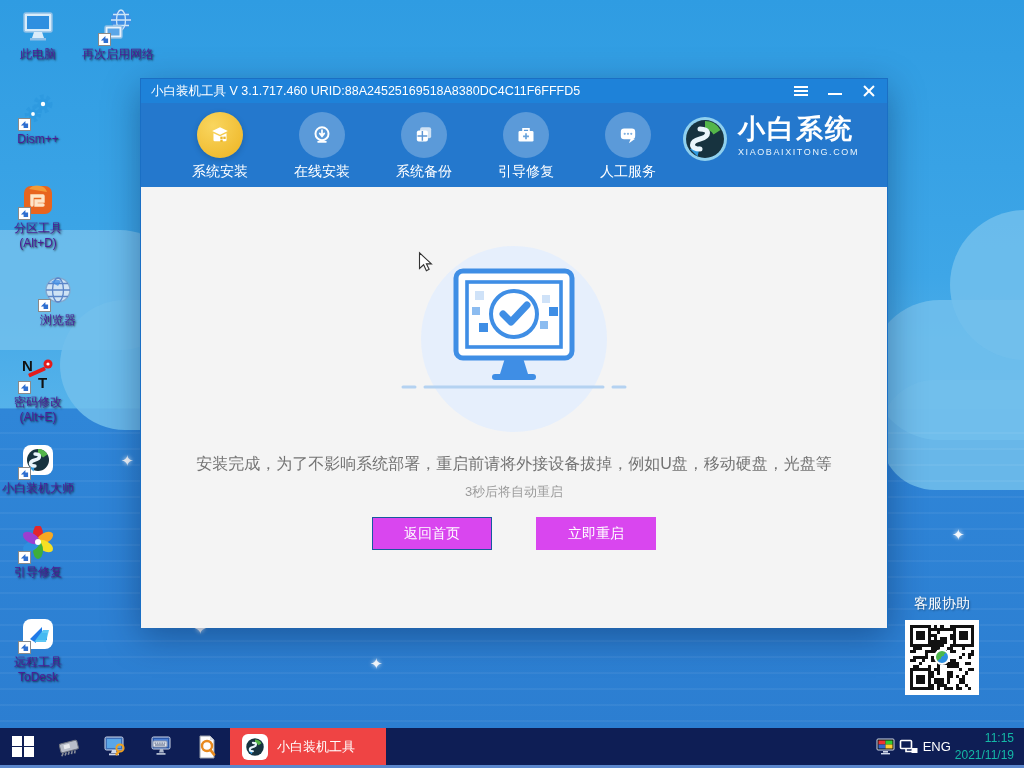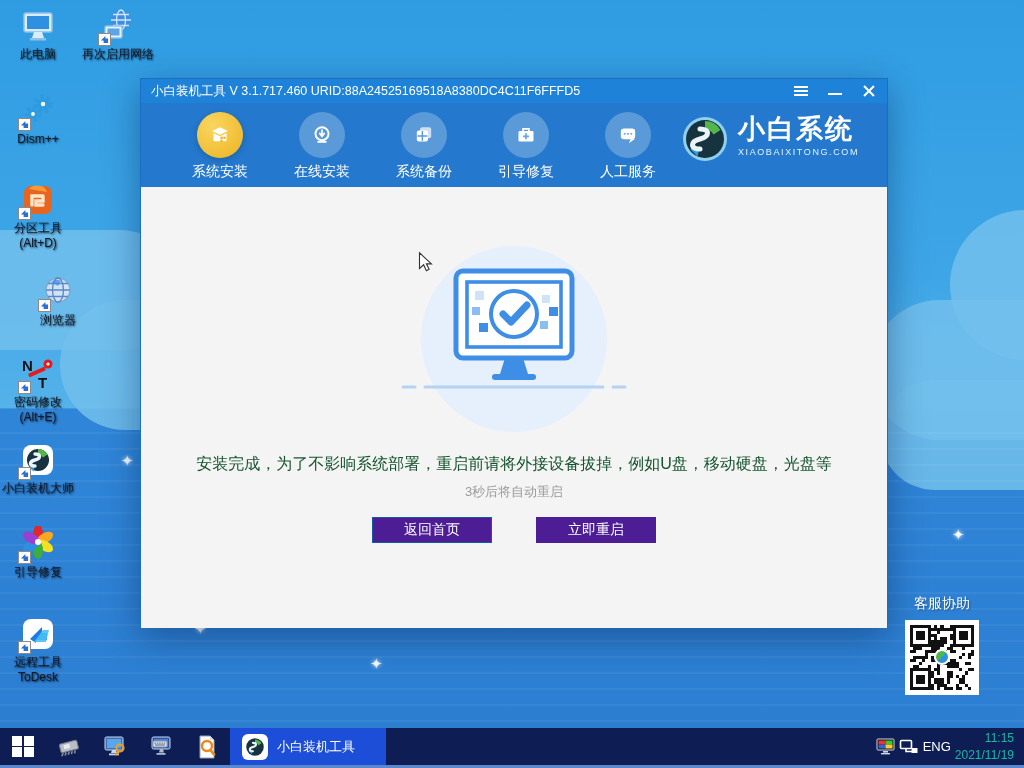--- a/index.html
+++ b/index.html
@@ -11,21 +11,21 @@
     background:linear-gradient(180deg,#2f9ce2 0%,#3ea6e7 38%,#55b2ea 56%,#2f86d8 56.2%,#2c7ed1 100%); }
   .cloud { position:absolute; background:#72c0ec; border-radius:50%; opacity:.85; }
   .sea-streaks { position:absolute; left:0; right:0; top:432px; height:296px;
     background:repeating-linear-gradient(180deg, rgba(255,255,255,.05) 0 2px, transparent 2px 16px); }
   .sparkle { position:absolute; color:rgba(255,255,255,.9); font-size:15px; text-shadow:0 0 4px rgba(255,255,255,.9); }
 
   
   .desk { position:absolute; width:76px; display:flex; flex-direction:column; align-items:center; cursor:pointer; }
   .desk .ic { position:relative; width:36px; height:36px; display:flex; align-items:center; justify-content:center; }
   .desk .sc { position:absolute; left:-2px; bottom:-2px; width:13px; height:13px; background:#fff; border:1px solid #8a8a8a; display:flex; align-items:center; justify-content:center; }
-  .desk-label { margin-top:3px; font-size:12px; color:#0f172a; text-align:center; line-height:1.25;
+  .desk-label { margin-top:3px; font-size:12px; color:#4c1d95; text-align:center; line-height:1.25;
     text-shadow:1px 1px 2px rgba(0,0,0,.75); white-space:pre-line; }
 
   
   .win { position:absolute; left:140px; top:78px; width:748px; height:549px;
     border:1px solid #1a6fc4; box-shadow:0 10px 34px rgba(0,25,70,.4); background:#f4f4f4; }
   .titlebar { height:24px; background:#1e82d9; display:flex; align-items:center; padding:0 10px; }
   .titlebar .t { color:#fff; font-size:12.5px; }
   .winbtns { margin-left:auto; display:flex; gap:18px; align-items:center; }
   .wbtn { width:16px; height:14px; position:relative; cursor:pointer; }
   .wbtn .bar { position:absolute; left:1px; right:1px; height:2px; background:#fff; }
@@ -39,24 +39,24 @@
     display:flex; align-items:center; justify-content:center; }
   .nav-item.active .nav-circle { background:radial-gradient(circle at 35% 30%, #f9d65f, #edb321); box-shadow:0 2px 6px rgba(0,0,0,.18); }
   .nav-label { margin-top:5px; font-size:14px; color:#fff; }
 
   .brand { margin-left:auto; display:flex; align-items:flex-start; gap:9px; padding-top:12px; padding-right:4px; }
   .brand-text .bn { color:#fff; font-size:27px; font-weight:bold; letter-spacing:2px; line-height:1.1; }
   .brand-text .bd { color:#e8f4fc; font-size:9px; letter-spacing:1.6px; margin-top:2px; }
 
   .content { position:relative; height:441px; background:#f4f4f4; display:flex; flex-direction:column; align-items:center; }
   .illus { margin-top:52px; }
-  .msg { margin-top:10px; font-size:16px; color:#14532d; }
+  .msg { margin-top:10px; font-size:16px; color:#737373; }
   .countdown { margin-top:8px; font-size:13px; color:#9b9b9b; }
   .btn-row { margin-top:16px; display:flex; gap:44px; }
-  .act-btn { width:120px; height:26px; background:#4c1d95; color:#fff; font-size:14px; border:none; cursor:pointer;
+  .act-btn { width:120px; height:33px; background:#d946ef; color:#fff; font-size:14px; border:none; cursor:pointer;
     font-family:inherit; display:flex; align-items:center; justify-content:center; }
   .act-btn.bordered { border:1px solid #17599e; }
 
   
   .cursor { position:absolute; left:273px; top:172px; z-index:60; pointer-events:none; }
 
   
   .support { position:absolute; right:44px; top:595px; width:76px; display:flex; flex-direction:column; align-items:center; }
   .support-label { color:#fff; font-size:14px; text-shadow:1px 1px 2px rgba(0,0,0,.4); }
   .qr-box { margin-top:7px; background:#fff; padding:5px; position:relative; }
@@ -64,21 +64,21 @@
   .qrc.on { background:#111; }
   .qr-logo { position:absolute; left:50%; top:50%; width:16px; height:16px; margin:-8px 0 0 -8px; border-radius:50%;
     background:linear-gradient(135deg,#4db74d 0 50%, #2f8fe0 50% 100%); border:2px solid #fff; }
 
   
   .taskbar { position:absolute; left:0; right:0; bottom:0; height:40px; background:#0e1e55;
     border-bottom:3px solid #5b87cc; display:flex; align-items:stretch; }
   .tb-item { width:46px; display:flex; align-items:center; justify-content:center; cursor:pointer; }
   .start-logo { display:grid; grid-template-columns:10px 10px; grid-auto-rows:10px; gap:1.5px; }
   .start-logo span { background:#fff; }
-  .task-active { display:flex; align-items:center; gap:9px; padding:0 12px; width:156px; background:#1d4ed8; cursor:pointer; }
+  .task-active { display:flex; align-items:center; gap:9px; padding:0 12px; width:156px; background:#ef4444; cursor:pointer; }
   .task-icon { width:26px; height:26px; background:#fff; border-radius:6px; display:flex; align-items:center; justify-content:center; }
   .task-label { color:#fff; font-size:13px; white-space:nowrap; }
   .tray { margin-left:auto; display:flex; align-items:center; gap:4px; padding-right:10px; }
   .tray-text { color:#fff; font-size:13px; cursor:pointer; }
   .clock { color:#14b8a6; font-size:12px; text-align:right; line-height:1.35; cursor:pointer; }
 </style>
 </head>
 <body>
 
 <div class="desktop">

